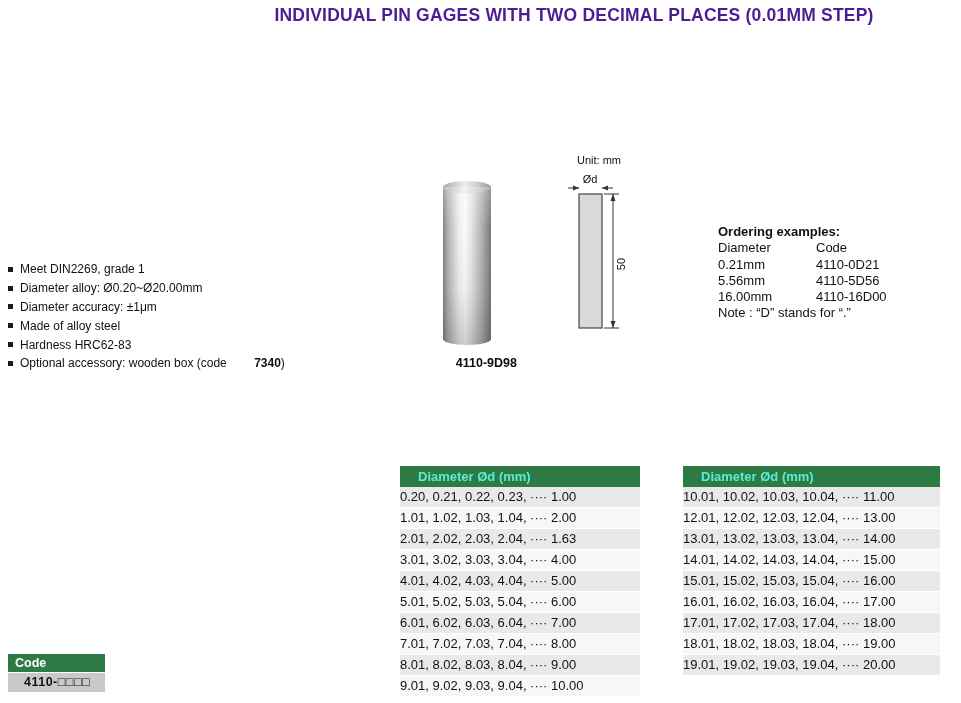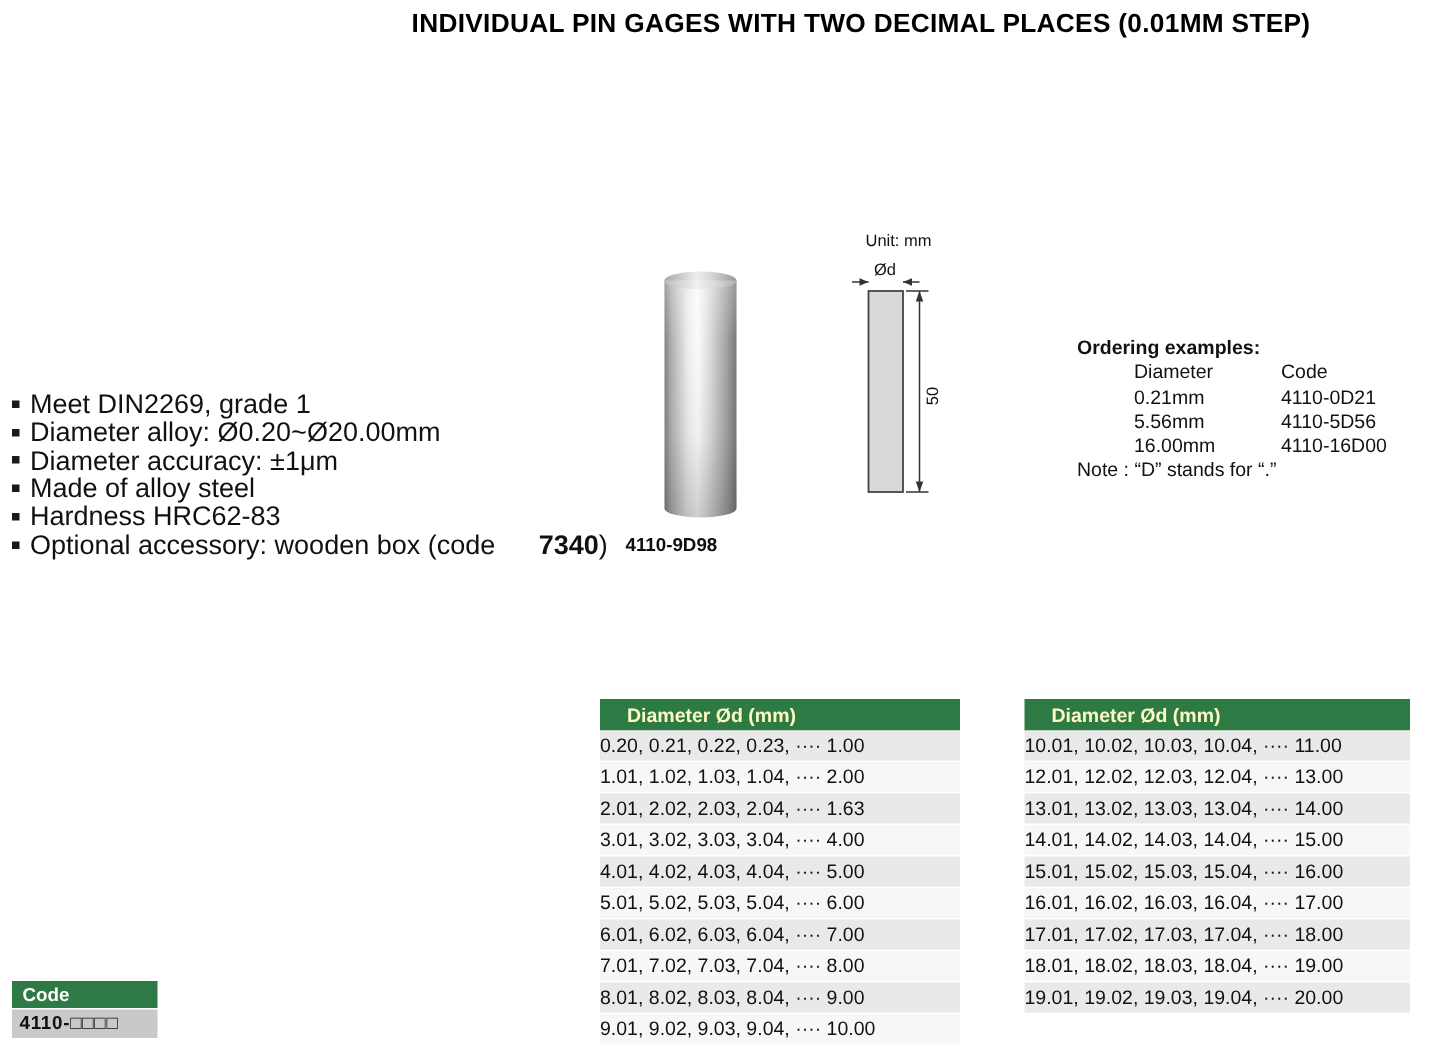--- a/index.html
+++ b/index.html
@@ -2,63 +2,63 @@
 <html><head>
 <meta charset="utf-8">
 <style>
   html,body { margin:0; padding:0; background:#fff; }
   .page {
     position:relative; width:961px; height:703px; background:#ffffff;
     font-family:"Liberation Sans", sans-serif; color:#111; overflow:hidden;
   }
   .title {
     position:absolute; top:5px; left:195px; right:8px;
-    text-align:center; font-size:17.5px; font-weight:bold; color:#000000;
+    text-align:center; font-size:17.5px; font-weight:bold; color:#4c1d95;
     letter-spacing:0.2px;
   }
   
-  .features { position:absolute; left:8px; top:260px; font-size:18px; }
+  .features { position:absolute; left:8px; top:260px; font-size:12px; }
   .feature { display:flex; align-items:center; height:18.8px; }
   .bullet { width:5px; height:5px; background:#1a1a1a; margin-right:7px; flex:0 0 auto; }
   .feature b { font-weight:bold;margin-left:24px; }
   
   .pin-wrap { position:absolute; left:443px; top:181px; width:48px; height:164px; }
   .pin-cap {
     position:absolute; top:0; left:0; right:0; height:12px; border-radius:50%;
     background:linear-gradient(90deg,#a9a9a9,#ededed 45%,#cfcfcf 70%,#979797);
   }
   .pin-body {
     position:absolute; top:6px; left:0; right:0; bottom:0;
     background:linear-gradient(90deg,#828282 0%,#b2b2b2 10%,#ececec 32%,#fbfbfb 46%,#e2e2e2 60%,#a9a9a9 84%,#787878 100%);
     border-radius:0 0 24px 24px / 0 0 6px 6px;
   }
   .pin-shade {
     position:absolute; top:6px; left:0; right:0; bottom:0; border-radius:0 0 24px 24px / 0 0 6px 6px;
     background:linear-gradient(180deg, rgba(255,255,255,0.25), rgba(0,0,0,0) 25%, rgba(0,0,0,0.04) 65%, rgba(0,0,0,0.18));
   }
   .pin-label {
-    position:absolute; left:417px; top:356px; width:100px; text-align:left;
+    position:absolute; left:417px; top:356px; width:100px; text-align:right;
     font-weight:bold; font-size:12.5px; color:#0d0d0d;
   }
   .drawing { position:absolute; left:565px; top:150px; }
   .drawing text { font-family:"Liberation Sans", sans-serif; font-size:11px; fill:#111; }
   
   .ordering { position:absolute; left:718px; top:224px; font-size:13px; line-height:16.3px; }
   .ordering .ord-title { font-weight:bold; }
-  .ord-row { display:flex;margin-left:38px; }
+  .ord-row { display:flex; }
   .ord-col1 { width:98px; }
   
   .code-panel { position:absolute; left:8px; top:654px; width:97px; font-size:12.5px; }
   .code-header { background:#2d7a45; color:#fff; font-weight:bold; height:18px; line-height:18px; padding-left:7px; }
-  .code-value { background:#c9c9c9; color:#111; font-weight:bold; height:19px; line-height:19px; padding-left:5px; margin-top:1px; letter-spacing:0.5px; }
+  .code-value { background:#c9c9c9; color:#111; font-weight:bold; height:19px; line-height:19px; padding-left:16px; margin-top:1px; letter-spacing:0.5px; }
   
   .size-table { position:absolute; top:466px; font-size:13px; }
   .t1 { left:400px; width:240px; }
   .t2 { left:683px; width:257px; }
-  .table-header { background:#2d7a45; color:#fef9c3; font-weight:bold; height:21px; line-height:21px; padding-left:18px; box-sizing:border-box; }
+  .table-header { background:#2d7a45; color:#5eead4; font-weight:bold; height:21px; line-height:21px; padding-left:18px; box-sizing:border-box; }
   .trow { height:20px; line-height:20px; text-align:left; white-space:pre; border-bottom:1px solid #fff; box-sizing:content-box; }
   .tbody .trow:nth-child(odd)  { background:#e9e9e9; }
   .tbody .trow:nth-child(even) { background:#f7f7f7; }
 </style>
 </head>
 <body>
 
 <div class="page">
 
   <div class="title">INDIVIDUAL PIN GAGES WITH TWO DECIMAL PLACES (0.01MM STEP)</div>

